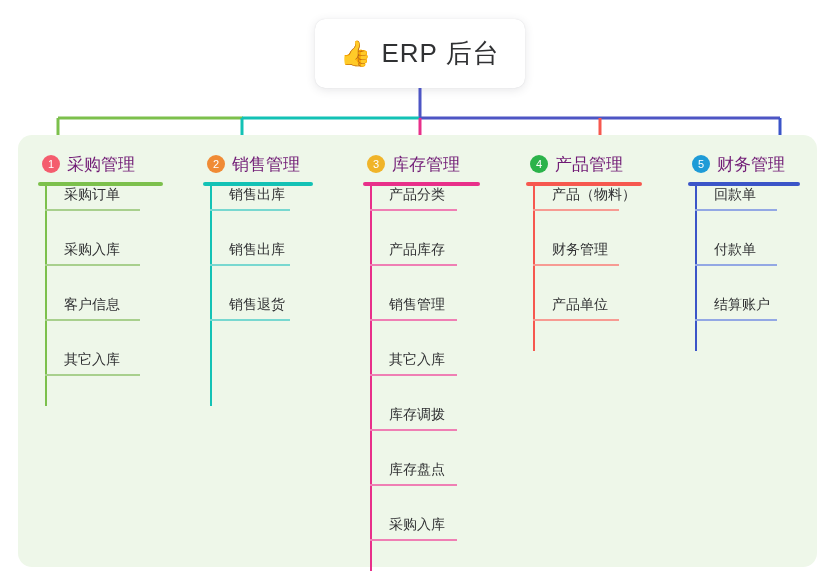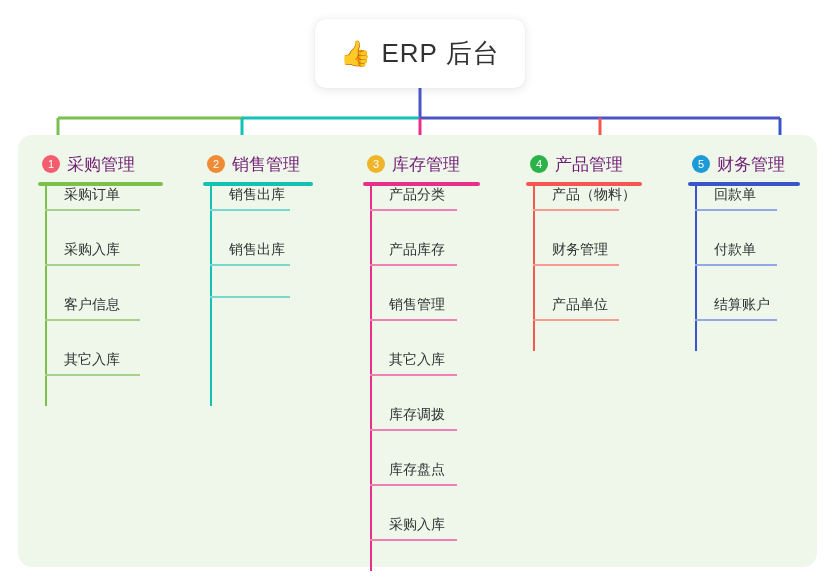--- a/index.html
+++ b/index.html
@@ -132,20 +132,21 @@
           <div class="spine" style="background: rgb(19, 194, 181); height: 220px;"></div>
           <div class="leaf">
             <div class="leaf-text">销售出库</div>
             <div class="leaf-rule" style="background: rgb(120, 216, 208); width: 80px;"></div>
           </div>
           <div class="leaf">
             <div class="leaf-text">销售出库</div>
             <div class="leaf-rule" style="background: rgb(120, 216, 208); width: 80px;"></div>
           </div>
           <div class="leaf">
+            <div class="leaf-text">销售退货</div>
             <div class="leaf-rule" style="background: rgb(120, 216, 208); width: 80px;"></div>
           </div>
         </div>
     </div>
 
     <div class="column" id="col-2" style="left:345px; top:15px; width:162px;">
       <div class="col-head">
         <span class="badge" style="background: rgb(240, 180, 41);">3</span>
         <span class="col-title">库存管理</span>
       </div>

